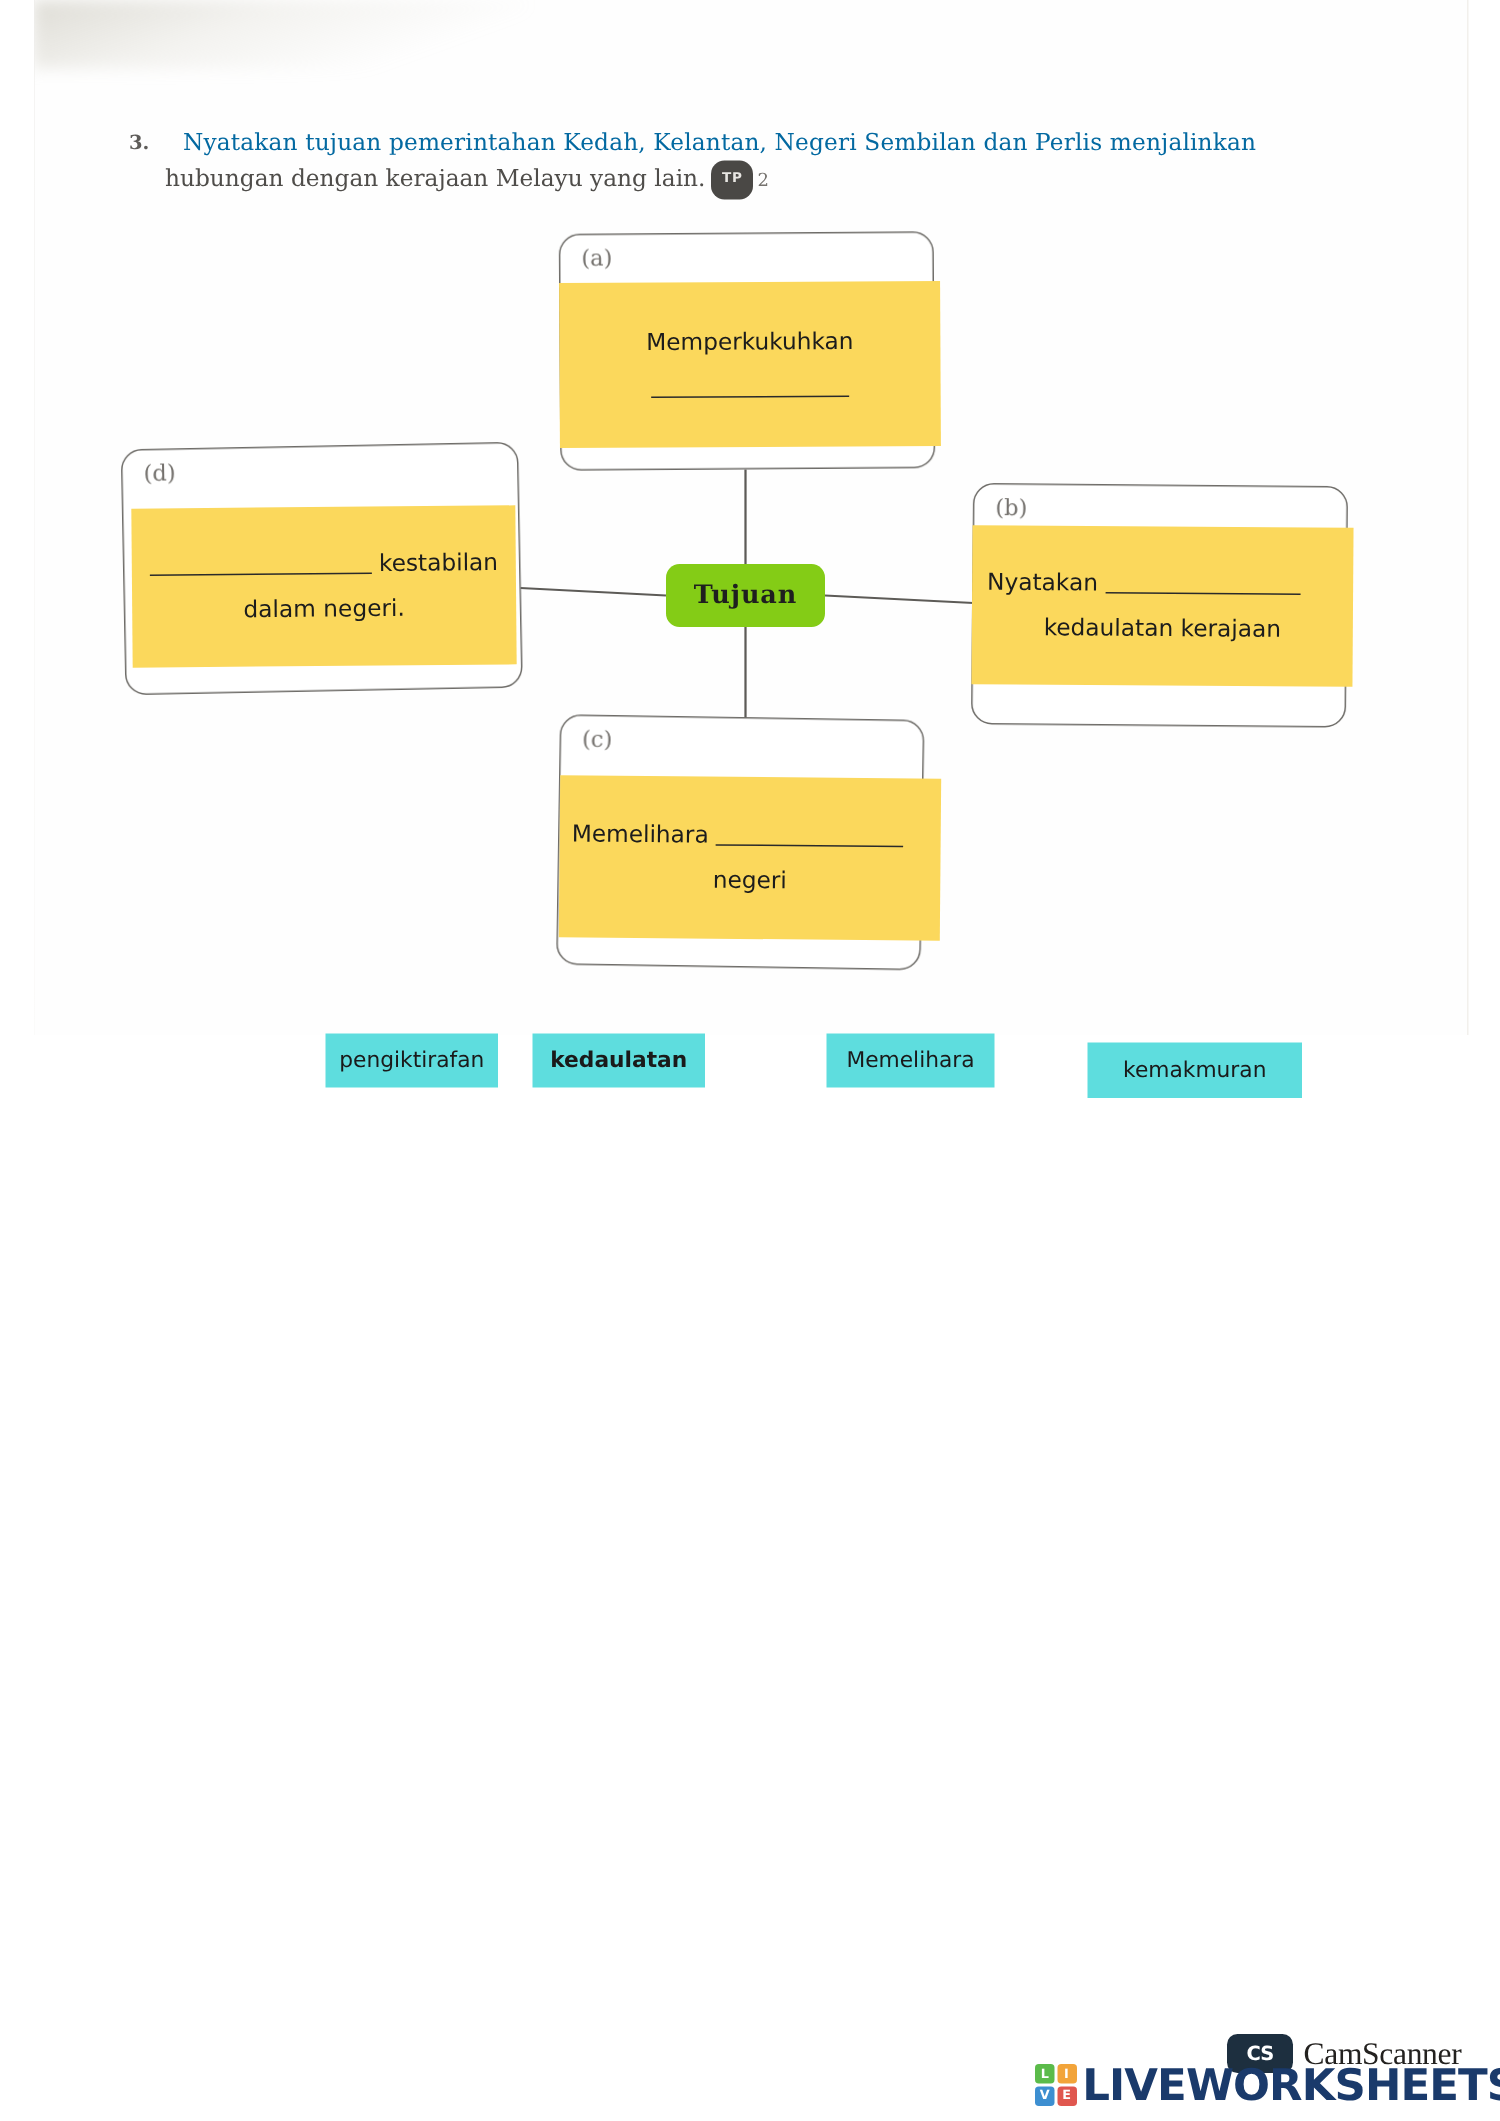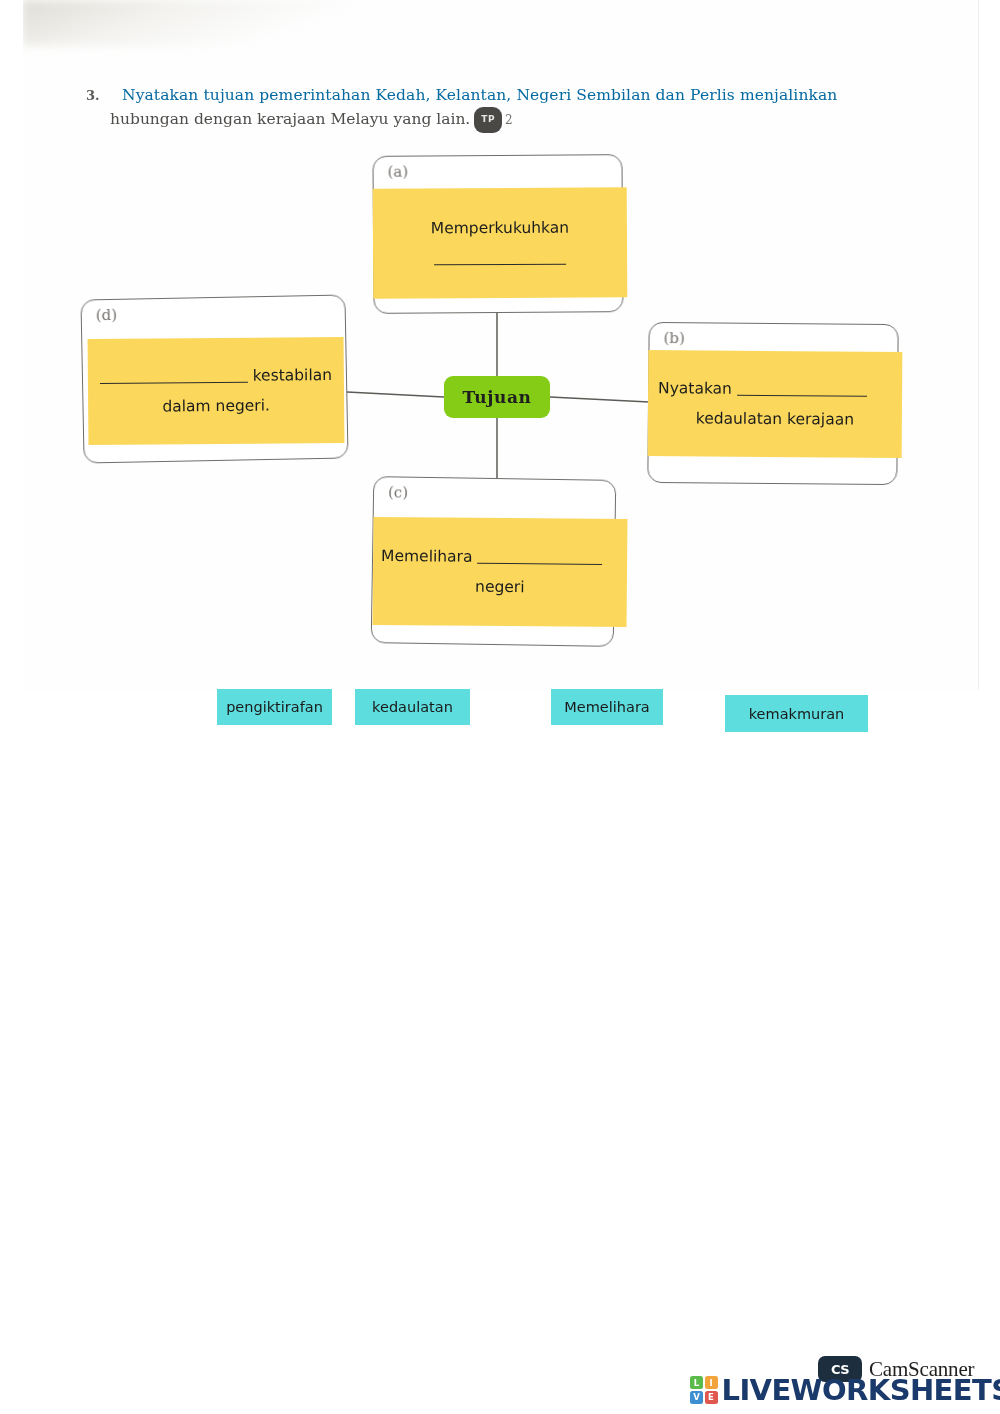--- a/index.html
+++ b/index.html
@@ -194,21 +194,21 @@
     background: #5EDDDE;
     color: #1a1a1a;
     font-family: "DejaVu Sans", sans-serif;
     font-size: 14.5px;
     display: flex;
     align-items: center;
     justify-content: center;
     box-sizing: border-box;
   }
   #chip-0 { left: 177px; top: 689px; width: 115px; height: 36px; margin-left: 40px; }
-  #chip-1 { left: 355px; top: 689px; width: 115px; height: 36px; }
+  #chip-1 { left: 355px; top: 689px; width: 115px; height: 36px; font-weight: bold; }
   #chip-2 { left: 551px; top: 689px; width: 112px; height: 36px; }
   #chip-3 { left: 725px; top: 695px; width: 143px; height: 37px; }
 
   
   #footer-marks {
     position: absolute;
     left: 0; top: 1340px;
     width: 1000px; height: 74px;
   }
   #camscanner {

